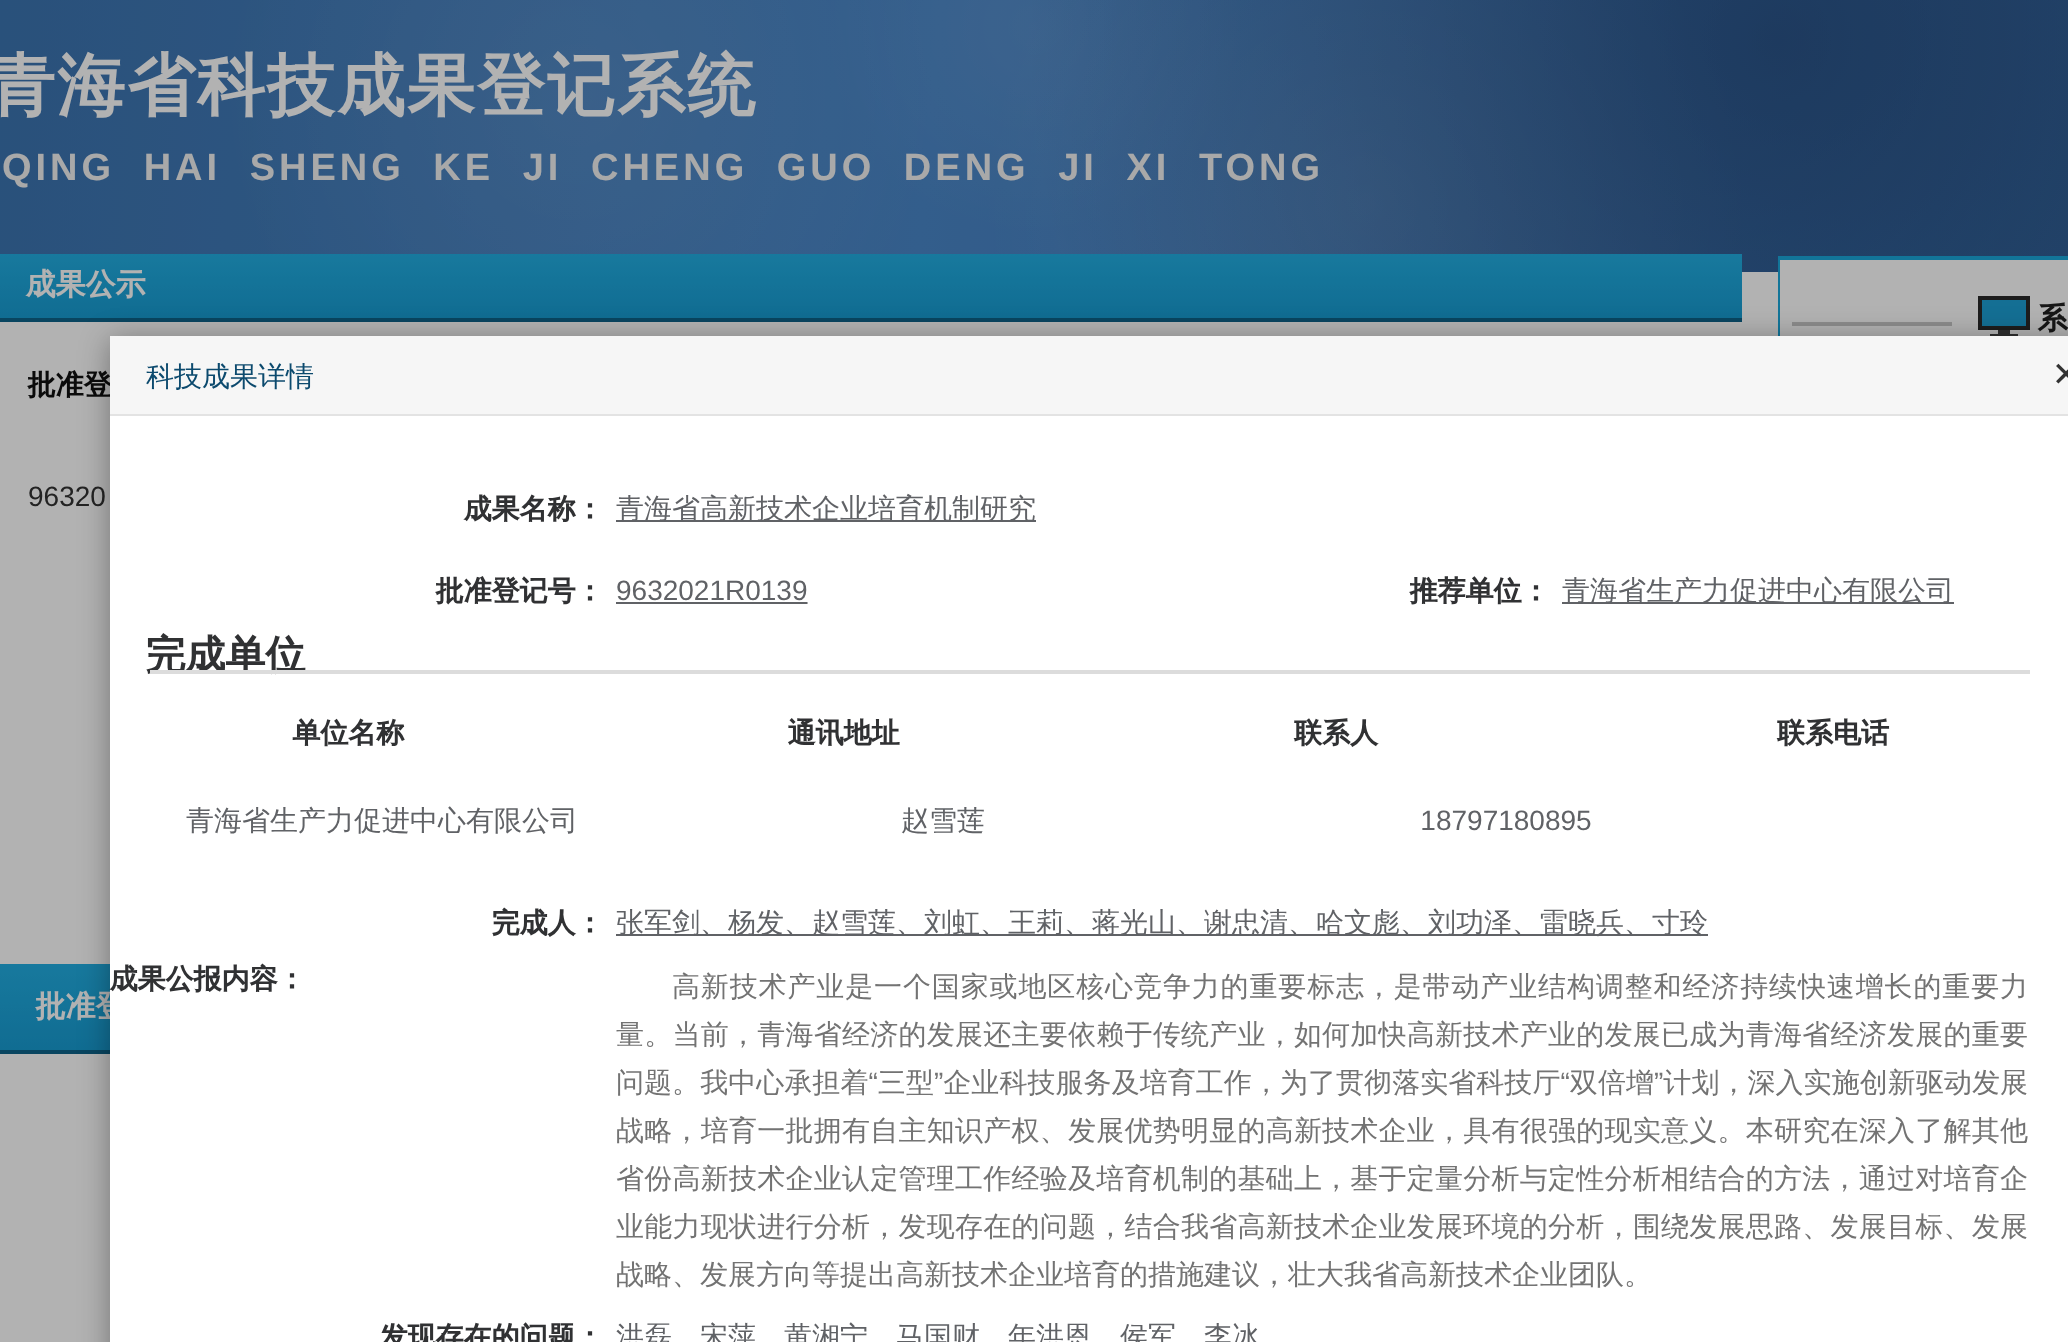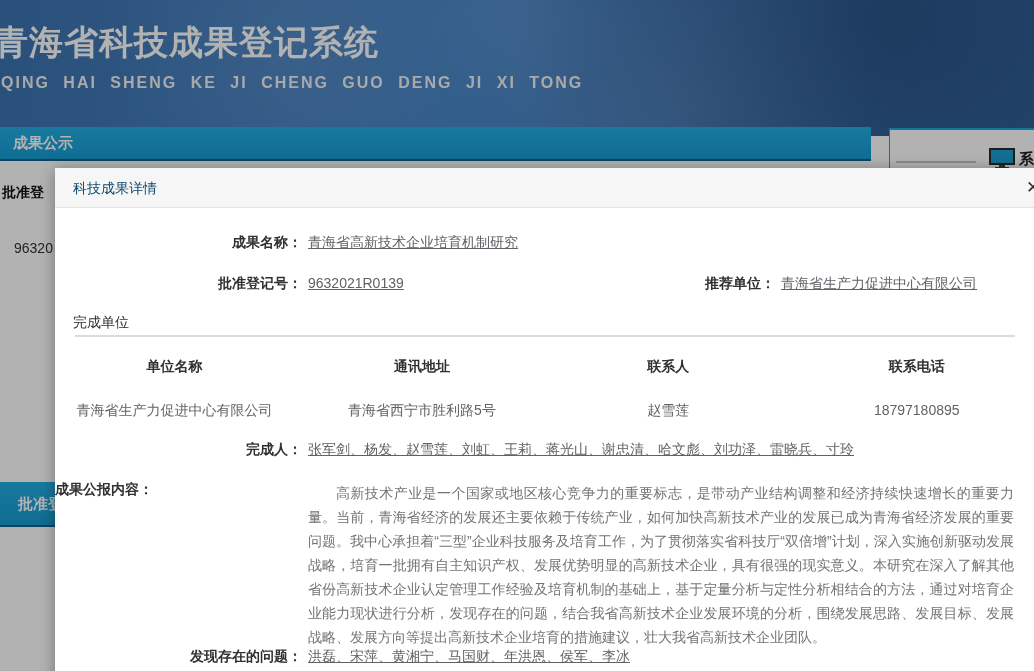--- a/index.html
+++ b/index.html
@@ -17,31 +17,31 @@
       radial-gradient(circle at 28% 35%, rgba(255,255,255,0.08), transparent 24%),
       radial-gradient(circle at 50% 10%, rgba(255,255,255,0.07), transparent 20%),
       linear-gradient(95deg, #3c74b0 0%, #4a87c9 45%, #3a6ea8 100%);
   }
   .banner-title {
     position:absolute; left:-6px; top:20px; color:#ffffff;
     font-size:34px; font-weight:bold; letter-spacing:1px; white-space:nowrap;
   }
   .banner-pinyin {
     position:absolute; left:1px; top:74px; color:#f2f2f2;
-    font-size:16px; font-weight:bold; letter-spacing:2px; word-spacing:7px; white-space:nowrap;
+    font-size:19px; font-weight:bold; letter-spacing:2px; word-spacing:7px; white-space:nowrap;
   }
 
   .section-bar {
     position:absolute; left:0; top:127px; width:871px; height:34px;
     background:linear-gradient(#22aee2, #189cd2);
     border-bottom:2px solid #0d648a;
     color:#ffffff; font-size:15px; font-weight:bold; line-height:32px; padding-left:13px;
   }
   .bg-list-header {
-    position:absolute; left:2px; top:184px; font-size:14px; font-weight:bold;
+    position:absolute; left:14px; top:184px; font-size:14px; font-weight:bold;
     color:#111; white-space:nowrap;
   }
   .bg-list-value {
     position:absolute; left:14px; top:240px; font-size:14px; color:#333; white-space:nowrap;
   }
   .bottom-bar {
     position:absolute; left:0; top:482px; width:871px; height:45px;
     background:linear-gradient(#22aee2, #189cd2);
     border-bottom:2px solid #0d648a;
     color:#ffffff; font-size:15px; font-weight:bold; line-height:43px; padding-left:18px;
@@ -69,29 +69,29 @@
   }
   .modal-title { position:absolute; left:18px; top:0; line-height:40px; font-size:14px; color:#0c4a6e; }
   .modal-close {
     position:absolute; left:961px; top:0; width:34px; height:40px; line-height:40px;
     text-align:center; font-size:17px; color:#333; cursor:pointer;
   }
 
   .modal-body { position:absolute; left:0; top:40px; width:100%; height:520px; }
 
   .form-row { position:absolute; font-size:14px; white-space:nowrap; }
-  .flabel { display:inline-block; width:247px; text-align:right; font-weight:bold; color:#303133; }
+  .flabel { display:inline-block; width:247px; text-align:right; font-weight:bold; color:#303133;margin-top:12px; }
   .fvalue { color:#606266; padding-left:6px;text-decoration:underline; }
 
   .row-name { left:0; top:26px; }
   .row-reg  { left:0; top:67px; }
   .row-recommend { left:450px; top:67px; }
   .row-recommend .flabel { width:270px; }
 
-  .section-title { position:absolute; left:18px; top:106px; font-size:14px; font-weight:normal; color:#303133; }
+  .section-title { position:absolute; left:18px; top:106px; font-size:20px; font-weight:bold; color:#303133; }
   .section-divider { position:absolute; left:20px; top:127px; width:940px; height:2px; background:#dcdcdc; }
 
   .unit-table { position:absolute; left:17px; top:150px; width:948px; }
   .ut-row { display:flex;gap:44px; }
   .ut-row.header { font-weight:bold; color:#303133; }
   .ut-row.body { margin-top:26px; color:#606266; }
   .ut-cell { font-size:14px; text-align:center; white-space:nowrap; overflow:hidden; }
   .ut-c0 { width:238px; } .ut-c1 { width:235px; } .ut-c2 { width:235px; } .ut-c3 { width:240px; }
 
   .row-completers { left:0; top:233px; }
@@ -167,21 +167,20 @@
 
     <div class="unit-table">
       <div class="ut-row header">
         <div class="ut-cell ut-c0">单位名称</div>
         <div class="ut-cell ut-c1">通讯地址</div>
         <div class="ut-cell ut-c2">联系人</div>
         <div class="ut-cell ut-c3">联系电话</div>
       </div>
       <div class="ut-row body">
         <div class="ut-cell ut-c0">青海省生产力促进中心有限公司</div>
-        <div class="ut-cell ut-c1">青海省西宁市胜利路5号</div>
         <div class="ut-cell ut-c2">赵雪莲</div>
         <div class="ut-cell ut-c3">18797180895</div>
       </div>
     </div>
 
     <div class="form-row row-completers">
       <span class="flabel">完成人：</span><span class="fvalue">张军剑、杨发、赵雪莲、刘虹、王莉、蒋光山、谢忠清、哈文彪、刘功泽、雷晓兵、寸玲</span>
     </div>
 
     <div class="report-block">

